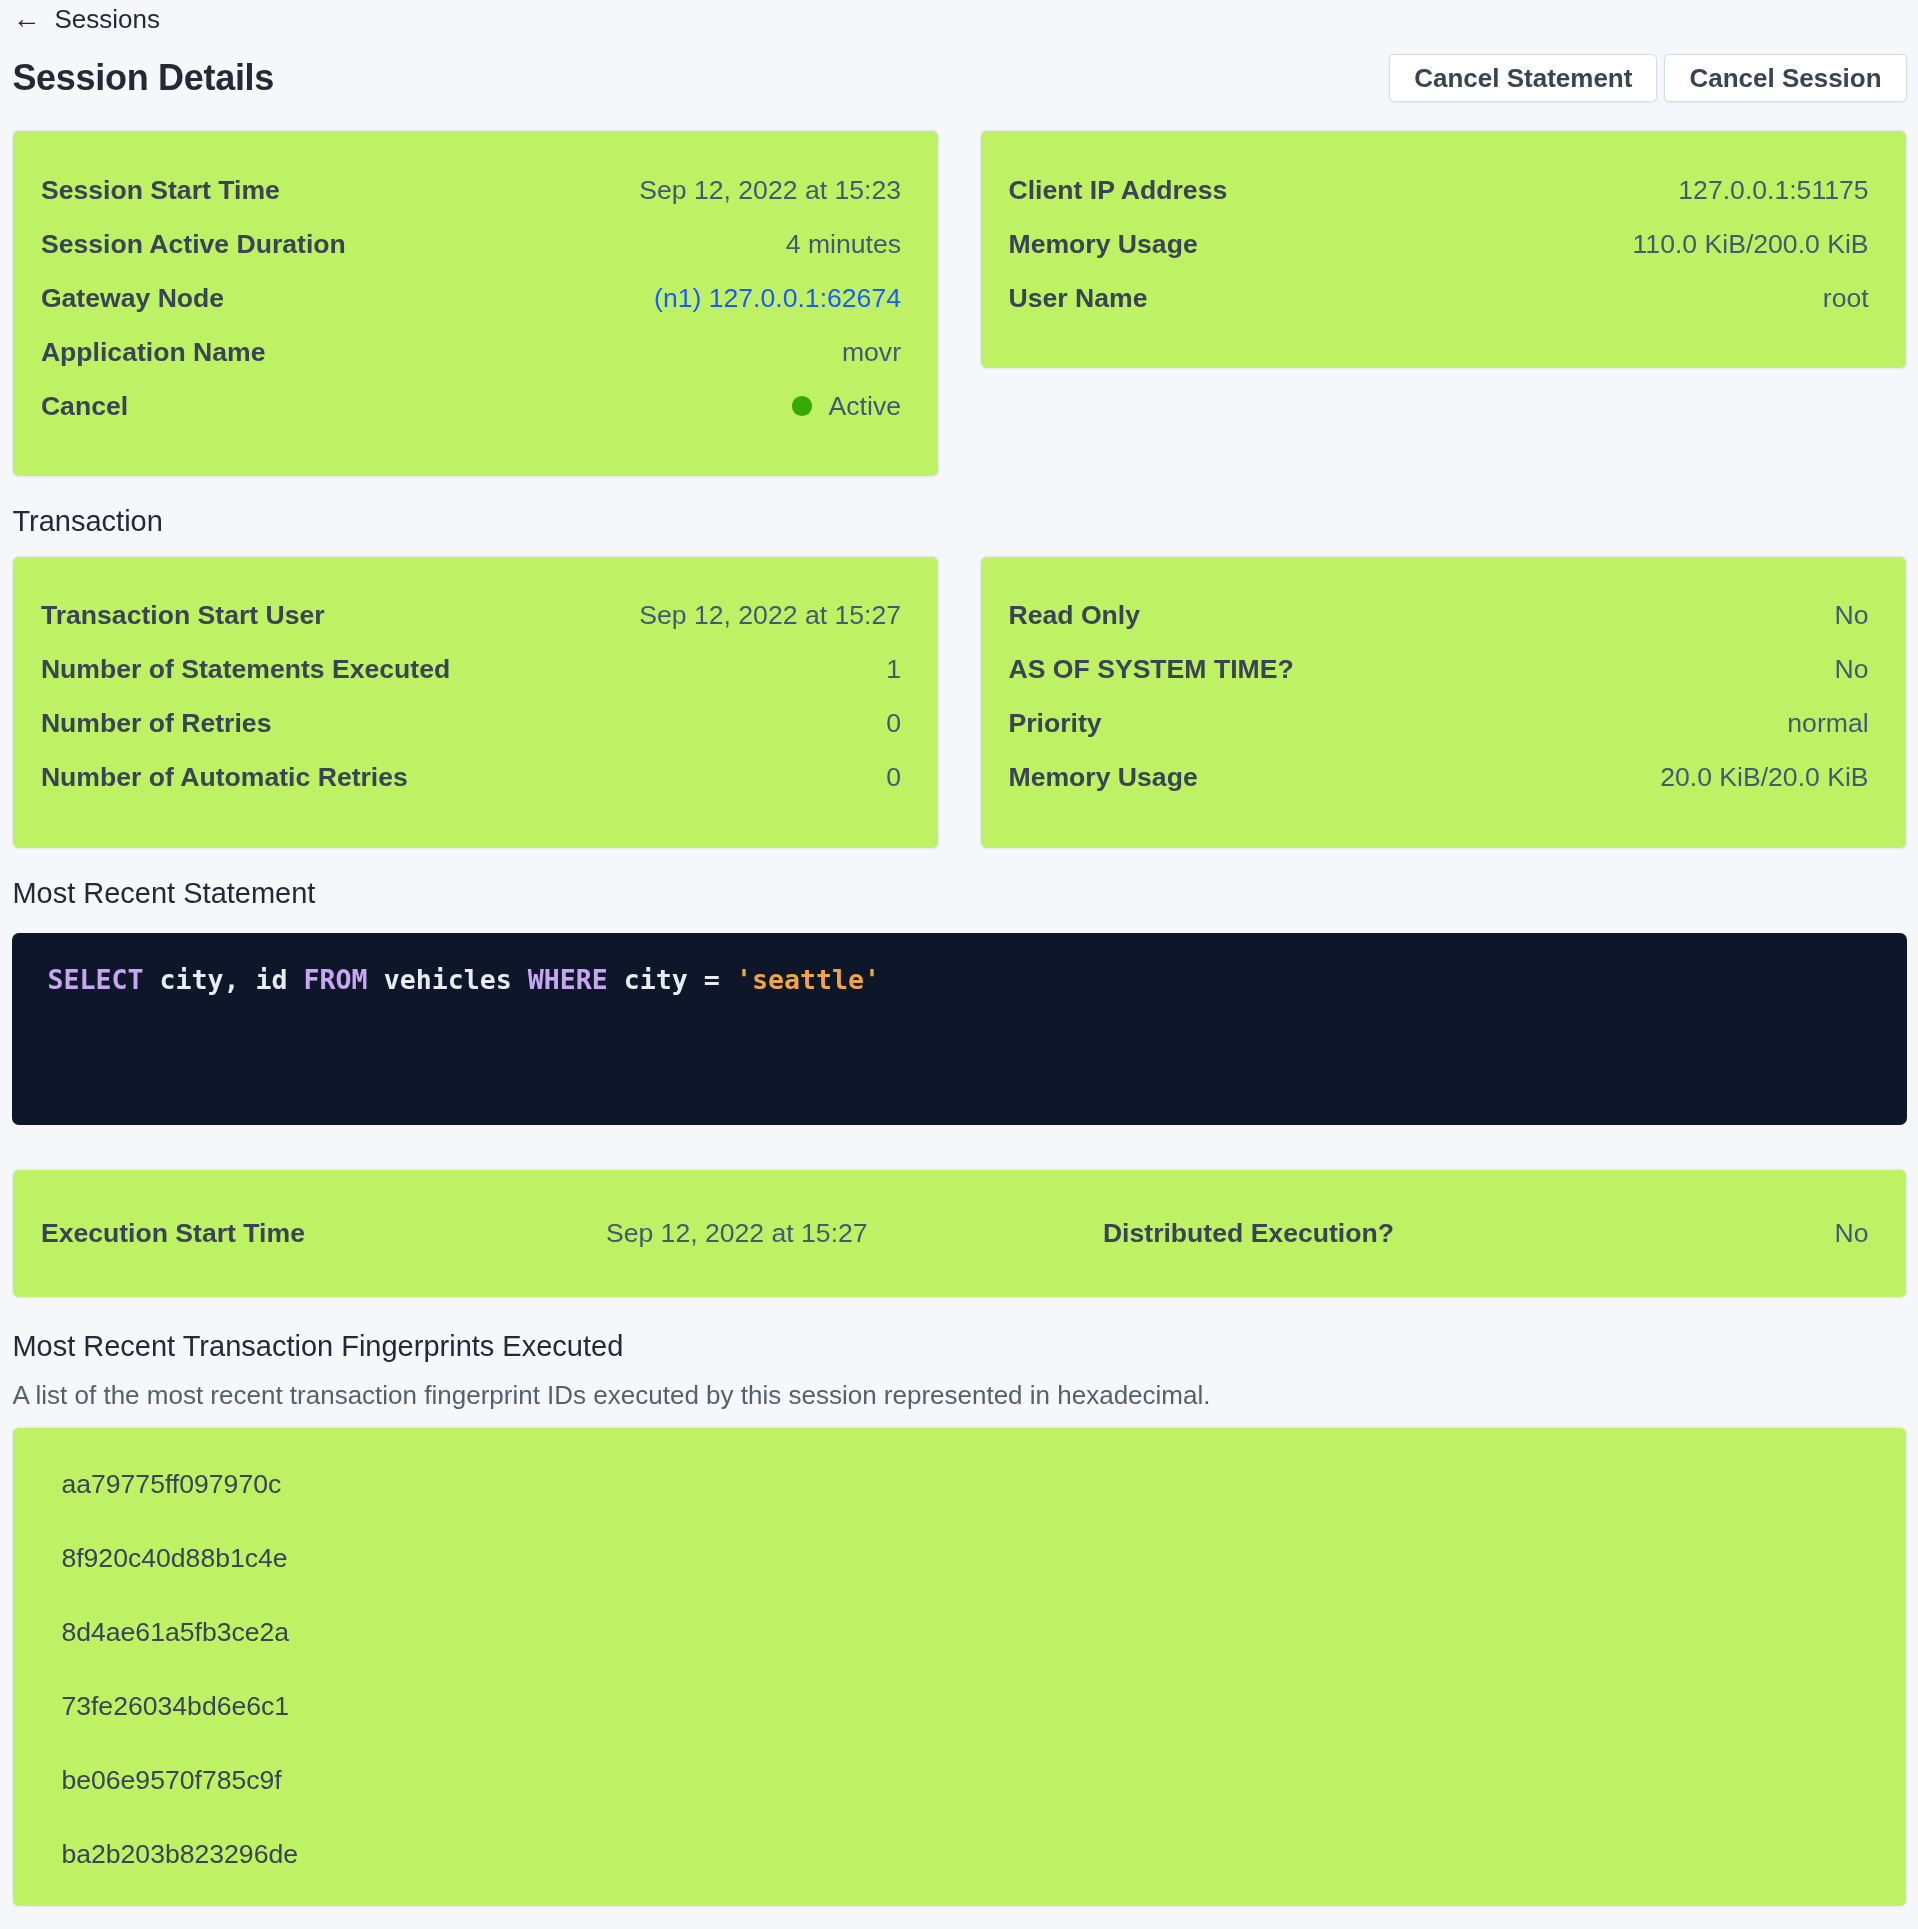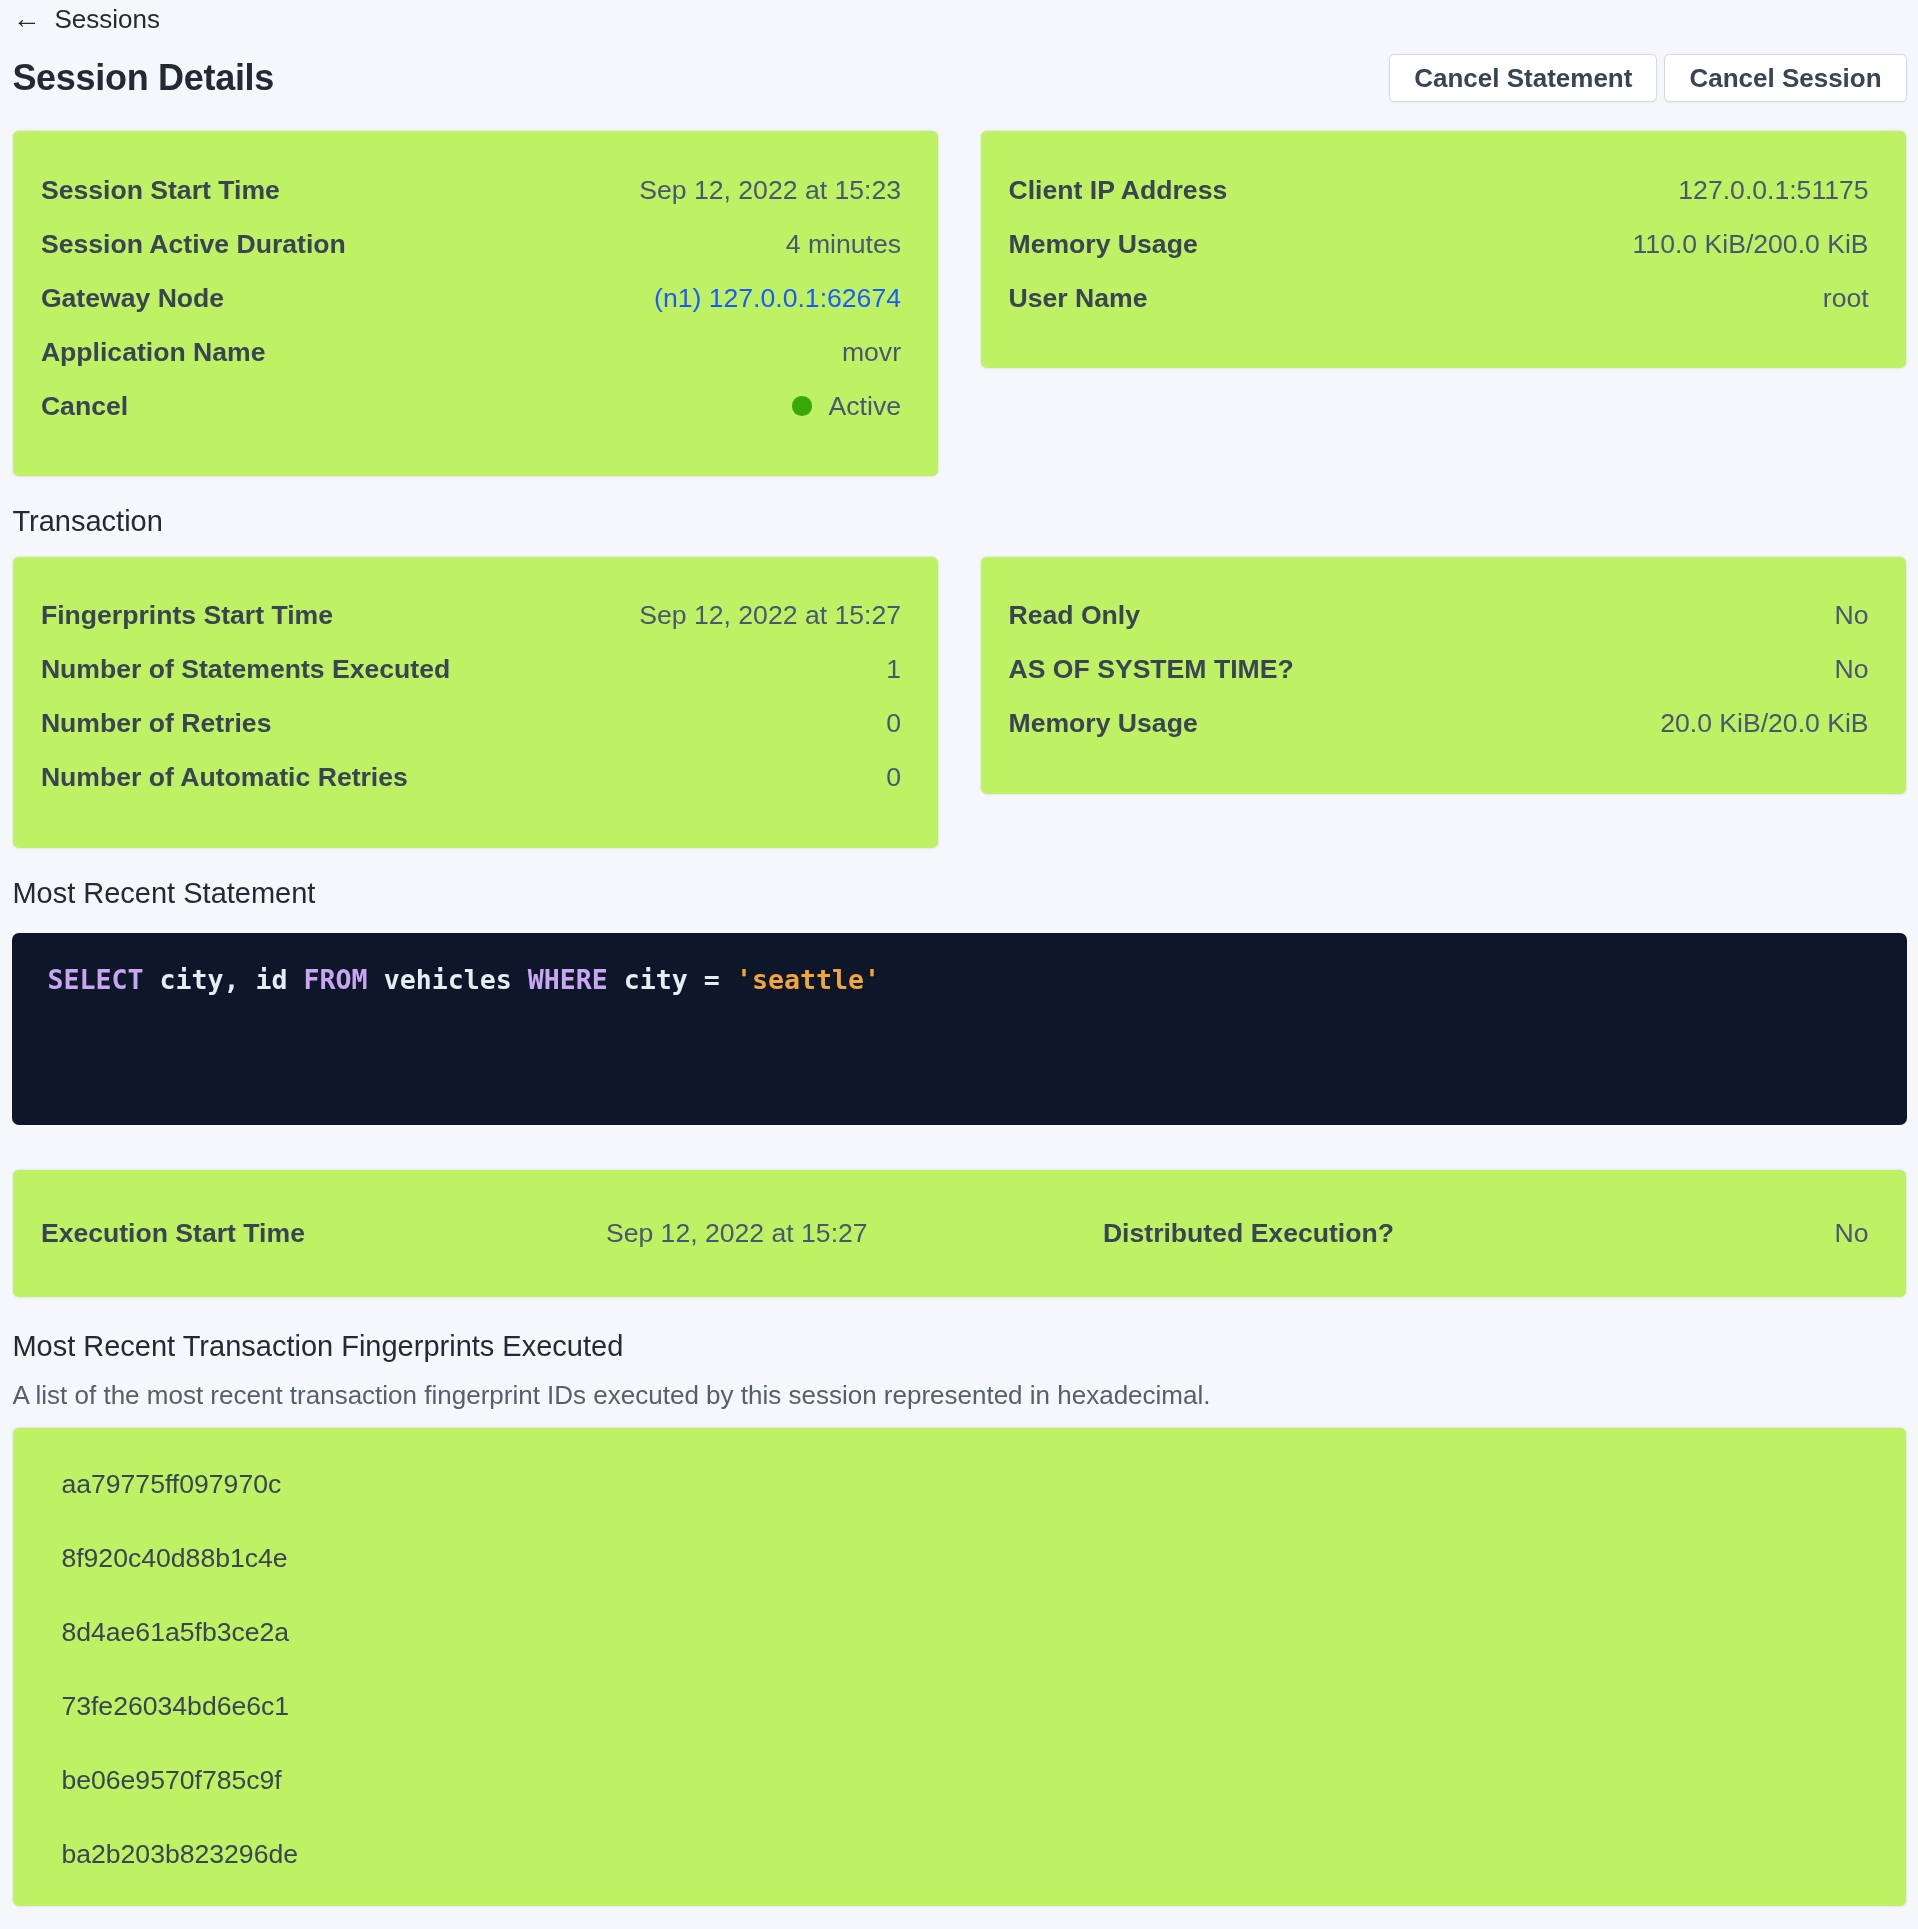--- a/index.html
+++ b/index.html
@@ -177,21 +177,21 @@
         <span class="kv-value">root</span>
       </div>
     </div>
   </div>
 
   <div class="section-title">Transaction</div>
 
   <div class="cards-grid" style="margin-top:17.7px;">
     <div class="card kv-card">
       <div class="kv-row">
-        <span class="kv-label">Fingerprints Start Time</span>
+        <span class="kv-label">Transaction Start User</span>
         <span class="kv-value">Sep 12, 2022 at 15:27</span>
       </div>
       <div class="kv-row">
         <span class="kv-label">Number of Statements Executed</span>
         <span class="kv-value">1</span>
       </div>
       <div class="kv-row">
         <span class="kv-label">Number of Retries</span>
         <span class="kv-value">0</span>
       </div>
@@ -202,20 +202,24 @@
     </div>
 
     <div class="card kv-card">
       <div class="kv-row">
         <span class="kv-label">Read Only</span>
         <span class="kv-value">No</span>
       </div>
       <div class="kv-row">
         <span class="kv-label">AS OF SYSTEM TIME?</span>
         <span class="kv-value">No</span>
+      </div>
+      <div class="kv-row">
+        <span class="kv-label">Priority</span>
+        <span class="kv-value">normal</span>
       </div>
       <div class="kv-row">
         <span class="kv-label">Memory Usage</span>
         <span class="kv-value">20.0 KiB/20.0 KiB</span>
       </div>
     </div>
   </div>
 
   <div class="section-title">Most Recent Statement</div>
 

